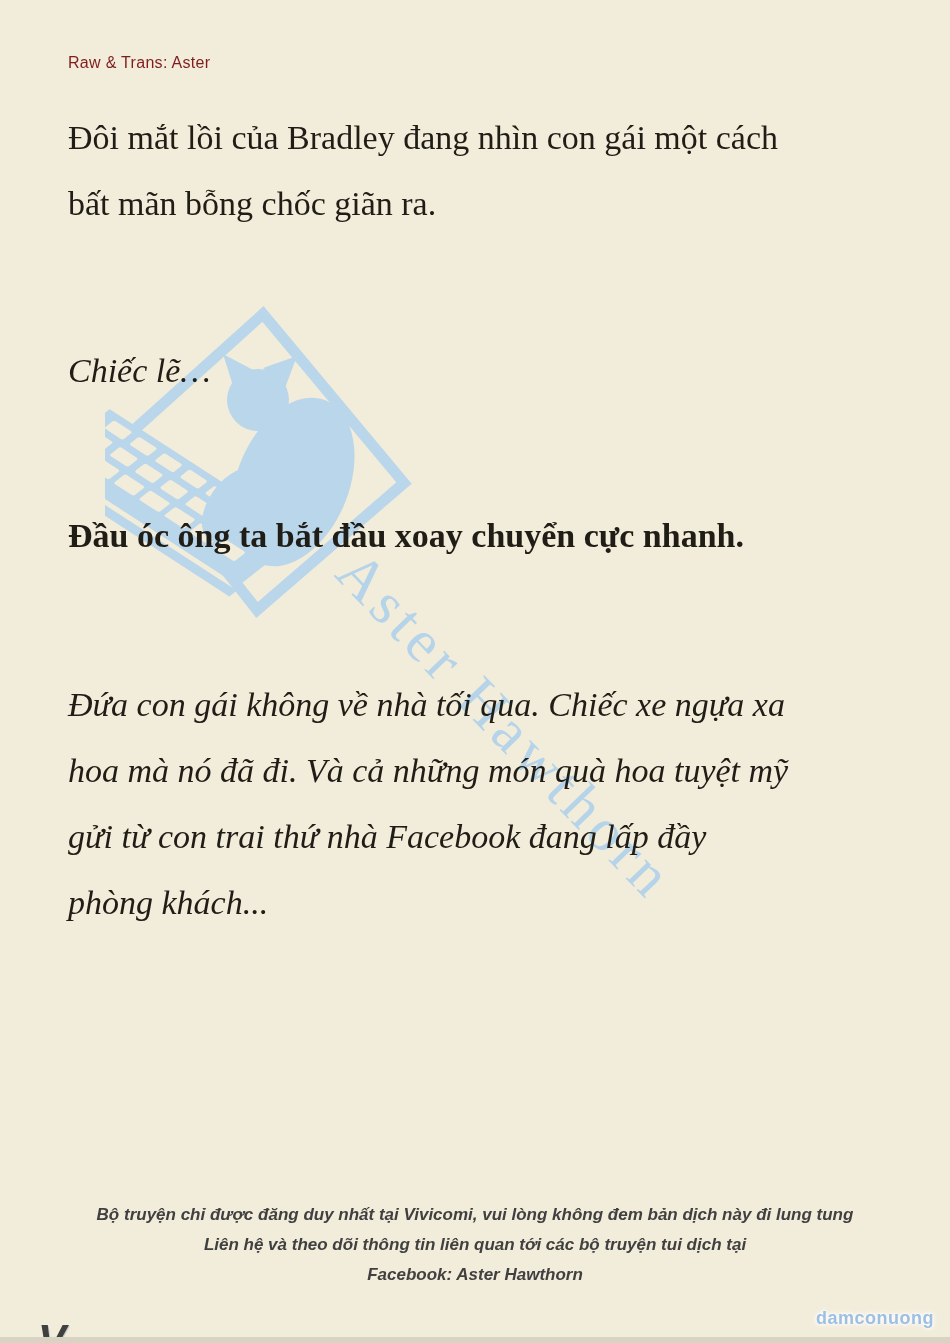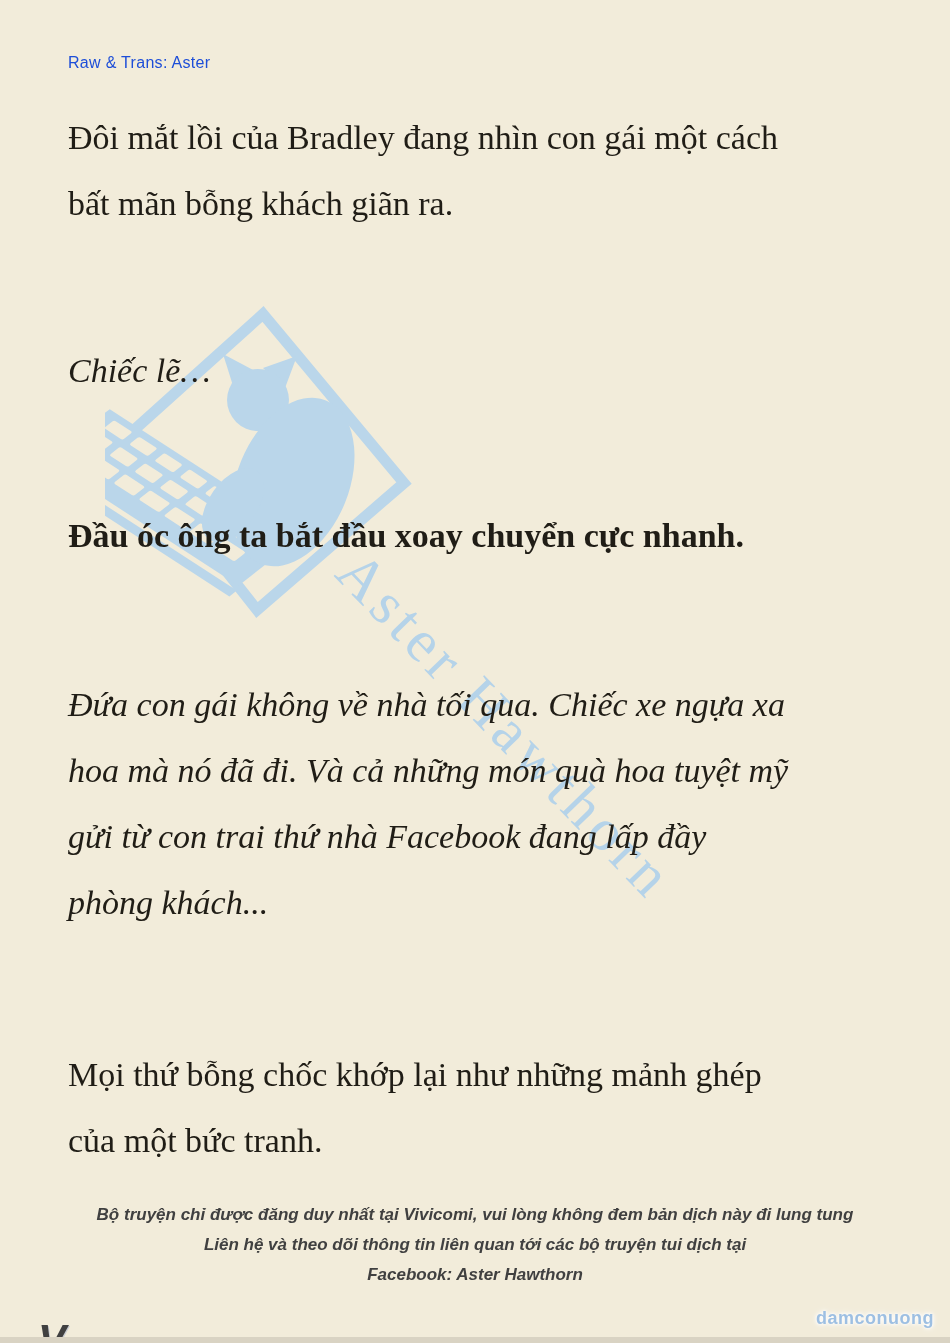--- a/index.html
+++ b/index.html
@@ -13,21 +13,21 @@
   .wm-text {
     position:absolute; left:372px; top:538px; z-index:0;
     font-family:"Liberation Serif", serif;
     font-size:60px; letter-spacing:5px; color:#b5d3e9;
     transform:rotate(46deg); transform-origin:0 0; white-space:nowrap;
   }
   
   .credit {
     position:absolute; left:68px; top:54px; z-index:2;
     font-family:"Liberation Sans", sans-serif;
-    font-size:16px; color:#1d4ed8; letter-spacing:.3px;
+    font-size:16px; color:#7f1d1d; letter-spacing:.3px;
   }
   .para {
     position:absolute; left:68px; z-index:2;
     color:#201d16; font-size:34px; line-height:66px; white-space:nowrap;
   }
   .para span { display:block; }
   .p1 { top:105px; }
   .p2 { top:338px; font-style:italic; }
   .p3 { top:503px;font-weight:bold; }
   .p4 { top:672px; font-style:italic; }
@@ -109,42 +109,38 @@
       </g>
     </svg>
   </div>
 
   <div class="wm-text">Aster Hawthorn</div>
 
   <div class="credit">Raw &amp; Trans: Aster</div>
 
   <div class="para p1">
     <span>Đôi mắt lồi của Bradley đang nhìn con gái một cách</span>
-    <span>bất mãn bỗng khách giãn ra.</span>
+    <span>bất mãn bỗng chốc giãn ra.</span>
   </div>
 
   <div class="para p2">
     <span>Chiếc lẽ…</span>
   </div>
 
   <div class="para p3">
     <span>Đầu óc ông ta bắt đầu xoay chuyển cực nhanh.</span>
   </div>
 
   <div class="para p4">
     <span>Đứa con gái không về nhà tối qua. Chiếc xe ngựa xa</span>
     <span>hoa mà nó đã đi. Và cả những món quà hoa tuyệt mỹ</span>
     <span>gửi từ con trai thứ nhà Facebook đang lấp đầy</span>
     <span>phòng khách...</span>
   </div>
 
-  <div class="para p5">
-    <span>Mọi thứ bỗng chốc khớp lại như những mảnh ghép</span>
-    <span>của một bức tranh.</span>
-  </div>
 
   <div class="notice">
     <span>Bộ truyện chỉ được đăng duy nhất tại Vivicomi, vui lòng không đem bản dịch này đi lung tung</span>
     <span>Liên hệ và theo dõi thông tin liên quan tới các bộ truyện tui dịch tại</span>
     <span>Facebook: Aster Hawthorn</span>
   </div>
 
   <div class="vcomycs">Vcomycs</div>
   <div class="damconuong">damconuong</div>
 

